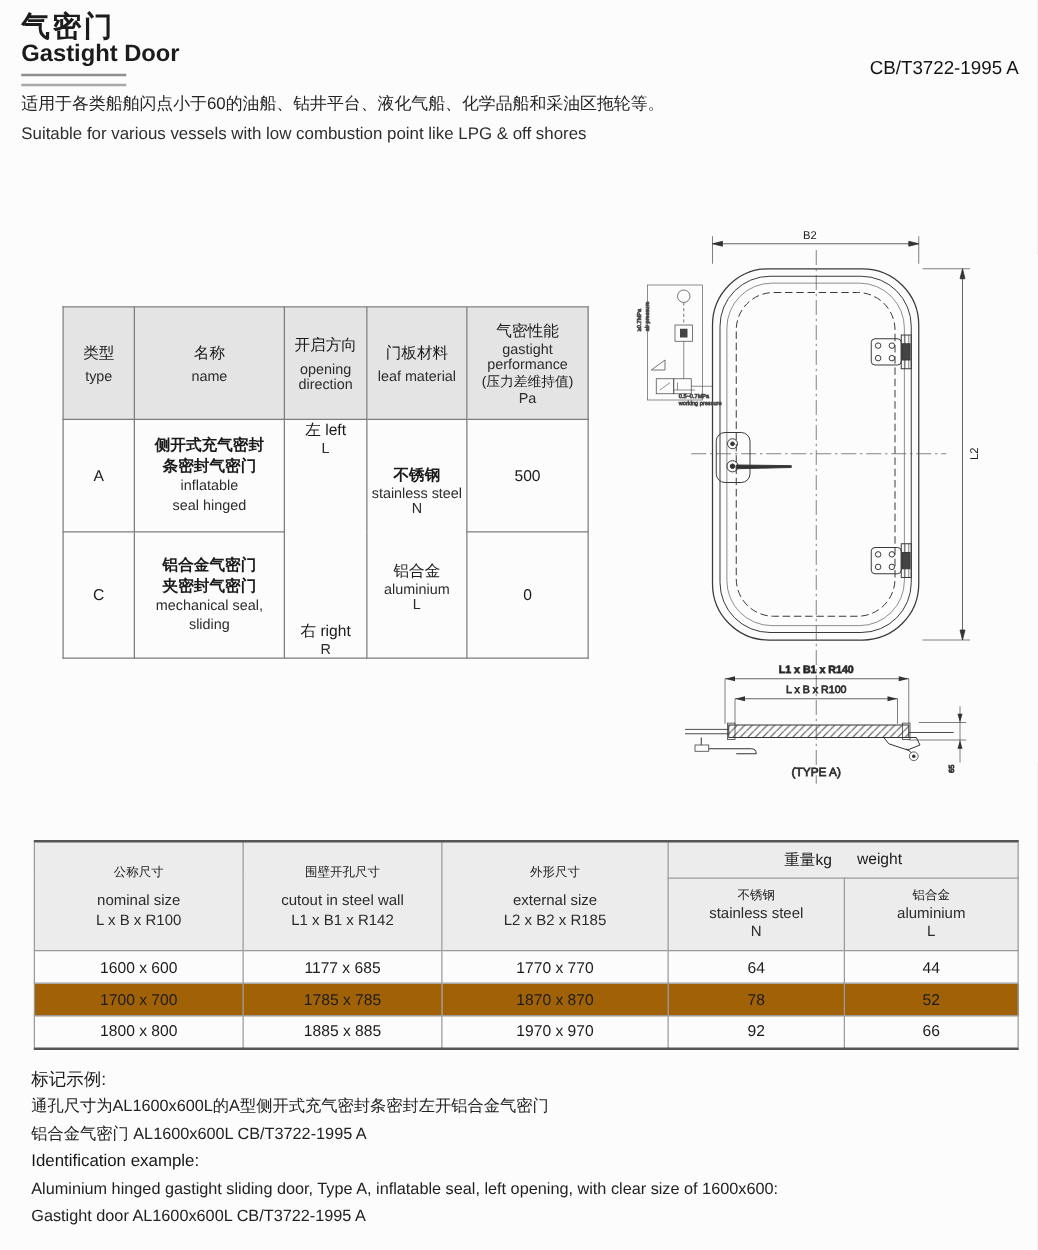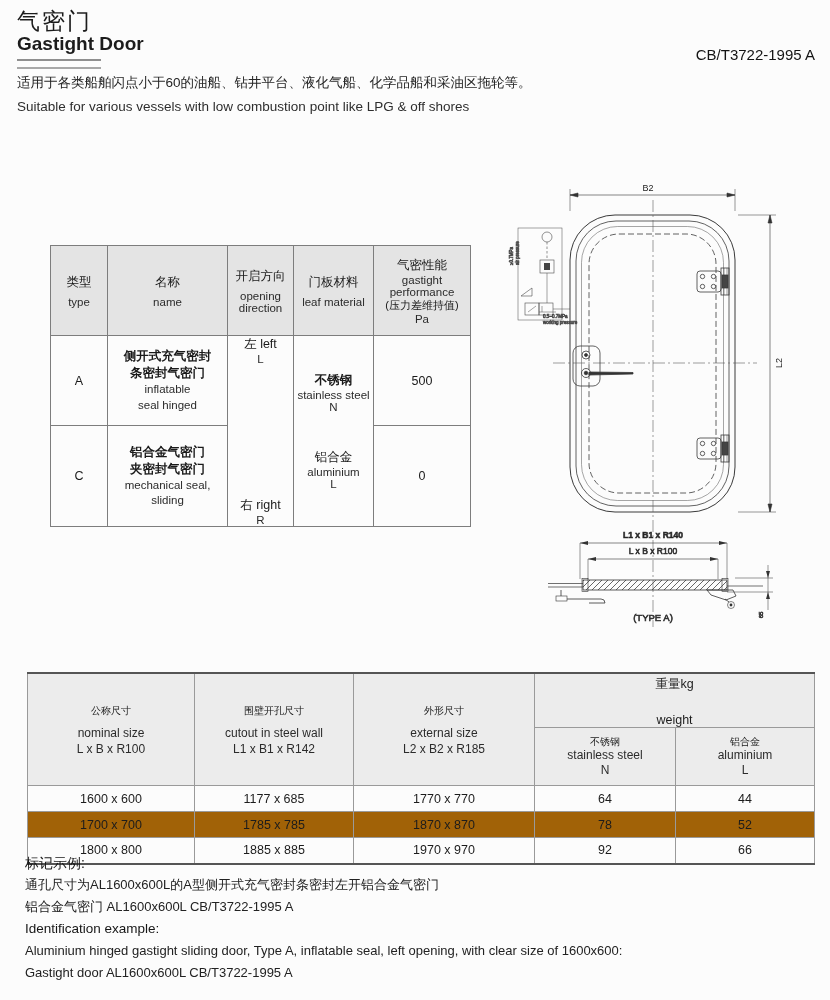--- a/index.html
+++ b/index.html
@@ -3,21 +3,21 @@
 <meta charset="utf-8">
 <style>
   html,body{margin:0;padding:0;background:#e9e9e9;}
   .page{
     position:relative;width:830px;height:1000px;margin:0 auto;
     background:#fcfcfc;color:#1c1c1c;
     font-family:"Liberation Sans","DejaVu Sans",sans-serif;
     overflow:hidden;
   }
   
-  .title-zh{position:absolute;left:17px;top:6px;font-size:23px;font-weight:normal;letter-spacing:2px;}
+  .title-zh{position:absolute;left:17px;top:6px;font-size:23px;font-weight:bold;letter-spacing:2px;}
   .title-en{position:absolute;left:17px;top:33px;font-size:19px;font-weight:bold;text-align:right;}
   .title-rule{position:absolute;left:17px;top:59px;width:84px;height:6px;
     border-top:2px solid #8f8f8f;border-bottom:2px solid #a8a8a8;}
   .standard{position:absolute;right:15px;top:46px;font-size:15px;color:#141414;}
   .desc-zh{position:absolute;left:17px;top:74px;font-size:13.5px;color:#252525;}
   .desc-en{position:absolute;left:17px;top:99px;font-size:13.5px;color:#2e2e2e;}
 
   
   .spec{position:absolute;left:50px;top:245px;border-collapse:collapse;table-layout:fixed;}
   .spec td{border:1px solid #7d7d7d;text-align:center;vertical-align:middle;padding:0;}
@@ -37,21 +37,21 @@
   .size td{border:1px solid #9a9a9a;text-align:center;vertical-align:middle;padding:0;}
   .size{border:1px solid #8a8a8a;border-top:2px solid #555;border-bottom:2px solid #555;}
   .size .hd{background:#ececec;}
   .size .zh{font-size:10px;font-family:Liberation Serif, serif;}
   .size .en{font-size:12px;color:#2b2b2b;}
   .size .sub{line-height:1.2;}
   .size .wtop{height:28px;}
   .size .wsub{height:57px;}
   .size .drow{height:26px;font-size:12.5px;}
   .size .stripe{background:#a16207;}
-  .wtitle{display:inline-flex;gap:20px;font-size:12.5px;flex-direction:column;}
+  .wtitle{display:inline-flex;gap:20px;font-size:12.5px;}
 
   
   .example{position:absolute;left:25px;top:852px;line-height:22px;}
   .ex-t-zh{font-size:14px;color:#161616;}
   .ex-l{font-size:13px;color:#222;}
   .ex-t-en{font-size:13.5px;color:#161616;}
 
   
   .drawing{position:absolute;left:495px;top:165px;}
   svg text{fill:#1c1c1c;}

